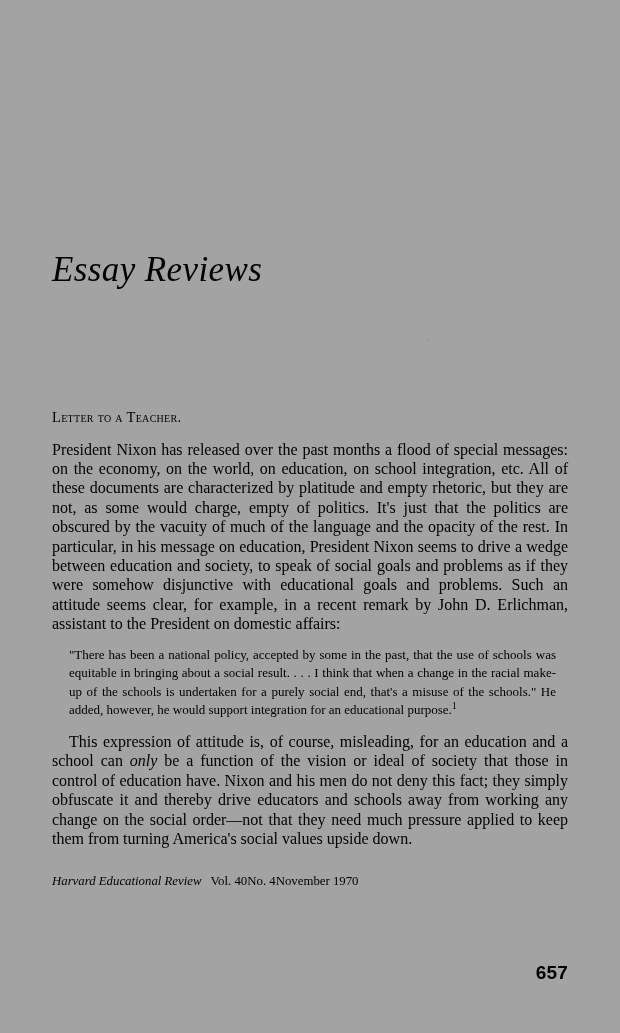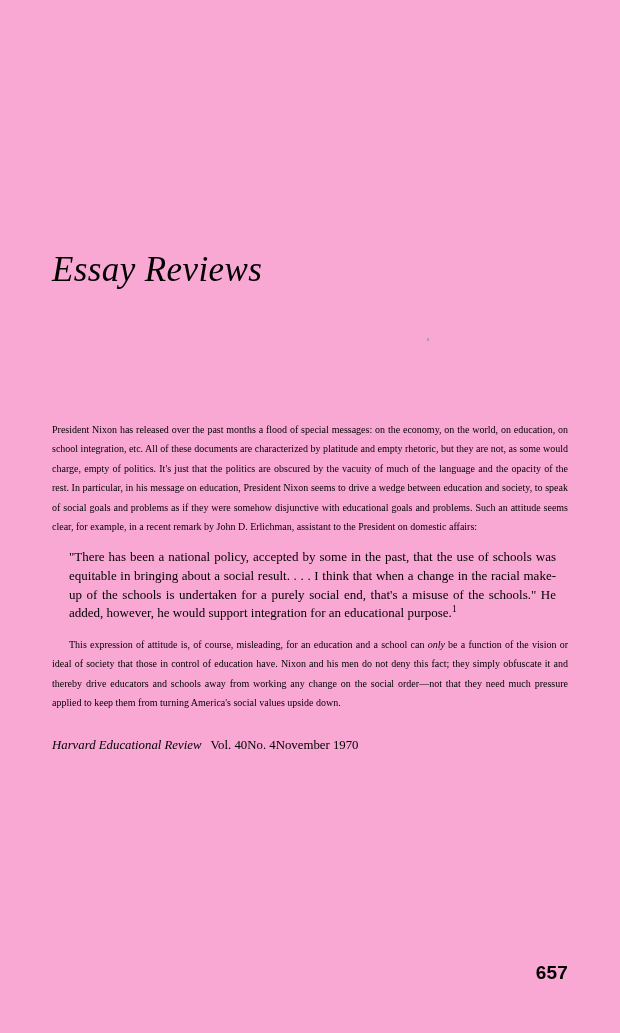--- a/index.html
+++ b/index.html
@@ -6,21 +6,21 @@
   html, body {
     margin: 0;
     padding: 0;
     background: #ffffff;
   }
 
   .page {
     position: relative;
     width: 620px;
     height: 1033px;
-    background: #f9a8d4;
+    background: #a3a3a3;
     overflow: hidden;
     font-family: "Liberation Serif", "DejaVu Serif", serif;
     color: #000000;
     -webkit-font-smoothing: antialiased;
   }
 
   
   .section-title {
     position: absolute;
     left: 52px;
@@ -68,21 +68,21 @@
     font-size: 14.5px;
     letter-spacing: 0.3px;
   }
 
   .citation-pub {
     font-style: italic;
   }
 
   
   .para {
-    font-size: 10px;
+    font-size: 16px;
     line-height: 19.4px;
     text-align: justify;
     text-justify: inter-word;
     margin: 0;
     hyphens: manual;
   }
 
   .para-indent {
     text-indent: 17px;
   }
@@ -156,20 +156,21 @@
 
 <div class="page">
 
   <h1 class="section-title">Essay Reviews</h1>
 
   <div class="speck"></div>
 
   <div class="content">
 
     <div class="citation">
+      <p class="citation-line citation-title">Letter to a Teacher.</p>
     </div>
 
     <p class="para">President Nixon has released over the past months a flood of special messages: on the economy, on the world, on education, on school integration, etc. All of these documents are characterized by platitude and empty rhetoric, but they are not, as some would charge, empty of politics. It's just that the politics are obscured by the vacuity of much of the language and the opacity of the rest. In particular, in his message on education, President Nixon seems to drive a wedge between education and society, to speak of social goals and problems as if they were somehow disjunctive with educational goals and problems. Such an attitude seems clear, for example, in a recent remark by John D. Erlichman, assistant to the President on domestic affairs:</p>
 
     <blockquote class="blockquote">
       <span>"There has been a national policy, accepted by some in the past, that the use of schools was equitable in bringing about a social result. . . . I think that when a change in the racial make-up of the schools is undertaken for a purely social end, that's a misuse of the schools." He added, however, he would support integration for an educational purpose.</span><sup class="fn-ref">1</sup>
     </blockquote>
 
     <p class="para para-indent">
       <span>This expression of attitude is, of course, misleading, for an education and a school can </span><em>only</em><span> be a function of the vision or ideal of society that those in control of education have. Nixon and his men do not deny this fact; they simply obfuscate it and thereby drive educators and schools away from working any change on the social order—not that they need much pressure applied to keep them from turning America's social values upside down.</span>

